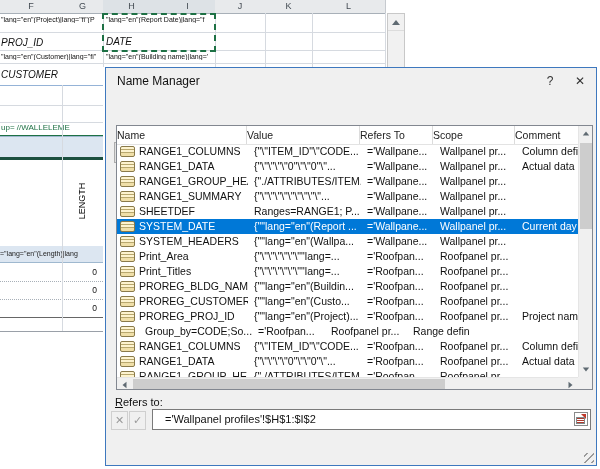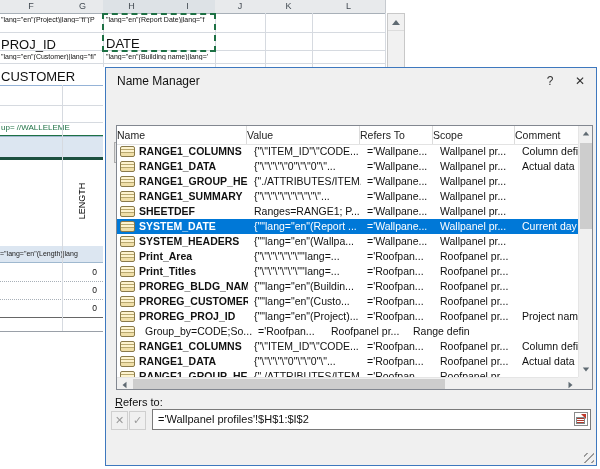--- a/index.html
+++ b/index.html
@@ -7,21 +7,21 @@
     font-family:"Liberation Sans",sans-serif;overflow:hidden;}
 
   
   #sheet{position:absolute;left:0;top:0;width:600px;height:469px;}
   .colhdr{position:absolute;top:0;height:13px;background:#e8eaec;border-right:1px solid #c6cacf;
     font-size:9px;color:#424a52;text-align:center;line-height:13px;}
   .colhdr.sel-col{background:#dde2e6;}
   #hdr-bottom{position:absolute;left:0;top:13px;width:385px;height:1px;background:#a8b0b8;}
   .gl{position:absolute;background:#d6dae0;}
   .cellTxt{position:absolute;font-size:7px;color:#111;white-space:nowrap;overflow:hidden;}
-  .cellLbl{position:absolute;font-size:13px;color:#111;white-space:nowrap;}
+  .cellLbl{position:absolute;font-size:10px;color:#111;white-space:nowrap;font-style:italic;}
   .lrow{position:absolute;left:0;width:103px;border-bottom:1px solid #d6dae0;}
   #ants{position:absolute;left:102px;top:13px;width:110px;height:35px;
     border:2px dashed #1e7145;pointer-events:none;}
   #sheet-vscroll{position:absolute;left:387px;top:13px;width:16px;height:54px;
     background:#f1f1f1;border:1px solid #c8c8c8;}
   #sheet-vscroll .sbtn{position:absolute;left:0;top:0;width:16px;height:16px;border-bottom:1px solid #dcdcdc;
     display:flex;align-items:center;justify-content:center;}
   .tri{width:0;height:0;display:inline-block;}
   .tri-up{border-left:4px solid transparent;border-right:4px solid transparent;border-bottom:5px solid #5f6a72;}
   .tri-down{border-left:4px solid transparent;border-right:4px solid transparent;border-top:5px solid #5f6a72;}
@@ -71,21 +71,21 @@
   #hc-scope{left:316px;width:82px;}
   #hc-comment{left:398px;width:63px;border-right:none!important;}
 
   #rows{position:absolute;left:0;top:18px;width:461px;height:233px;overflow:hidden;}
   .nm-row{display:flex;height:15px;line-height:15px;font-size:10.5px;color:#111;
     align-items:center;white-space:nowrap;}
   .nm-row.selected{background:#0078d7;color:#fff;}
   .tag-icon{flex:0 0 13px;height:9px;margin:0 4px 0 3px;border:1px solid #8a7a4a;border-radius:2px;
     background:linear-gradient(#fdf3cf 0 2px,#b9a86e 2px 3px,#fdf3cf 3px 5px,#b9a86e 5px 6px,#f0dfa8 6px 100%);}
   .cell{overflow:hidden;white-space:nowrap;}
-  .c-name{flex:0 0 109px;font-weight:bold;}
+  .c-name{flex:0 0 109px;}
   .c-value{flex:0 0 113px;padding-left:6px;box-sizing:border-box;}
   .c-refers{flex:0 0 73px;padding-left:6px;box-sizing:border-box;}
   .c-scope{flex:0 0 82px;padding-left:6px;box-sizing:border-box;}
   .c-comment{flex:1 1 auto;padding-left:6px;box-sizing:border-box;}
 
   .scroll{position:absolute;background:#f0f0f0;}
   #vscroll{left:461px;top:0;width:14px;height:251px;border-left:1px solid #e5e5e5;}
   #vscroll .sb{position:absolute;left:0;width:14px;height:15px;display:flex;align-items:center;justify-content:center;}
   #vscroll .sb.up{top:0;} #vscroll .sb.down{bottom:0;}
   #vscroll .thumb{position:absolute;left:1px;top:17px;width:12px;height:86px;background:#cdcdcd;}
@@ -96,21 +96,21 @@
   #corner{position:absolute;left:461px;top:251px;width:14px;height:14px;background:#f0f0f0;}
   #vscroll .tri-up,#vscroll .tri-down{transform:scale(.8);}
   #hscroll .tri-left,#hscroll .tri-right{transform:scale(.8);}
 
   #refers-lbl{position:absolute;left:9px;top:328px;font-size:11px;color:#111;}
   .mini-btn{position:absolute;top:343px;width:17px;height:19px;background:#f0f0f0;
     border:1px solid #cfcfcf;color:#9a9a9a;font-size:11px;text-align:center;line-height:17px;padding:0;}
   #btn-x{left:5px;} #btn-ok{left:23px;}
   #refers-input{position:absolute;left:46px;top:341px;width:439px;height:21px;background:#fff;
     border:1px solid #7a7a7a;box-sizing:border-box;font-size:11px;line-height:19px;color:#111;
-    padding-left:5px;white-space:nowrap;overflow:hidden;}
+    padding-left:12px;white-space:nowrap;overflow:hidden;}
   #collapse{position:absolute;right:2px;top:2px;width:14px;height:14px;border:1px solid #8a8a8a;
     background:#fff;box-sizing:border-box;}
   #collapse .arr{position:absolute;right:1px;top:1px;width:0;height:0;
     border-left:5px solid transparent;border-top:5px solid #c0392b;}
   #collapse .grid{position:absolute;left:1px;bottom:1px;width:7px;height:5px;
     background:repeating-linear-gradient(#b03a2e 0 1px,#fff 1px 2px);border:1px solid #7f8c8d;}
   #btn-close{left:421px;top:371px;width:66px;height:38px;font-style:italic;}
   #grip{position:absolute;right:2px;bottom:2px;width:10px;height:10px;
     background:repeating-linear-gradient(135deg,transparent 0 2px,#9a9a9a 2px 3px,transparent 3px 5px);}
 </style>

